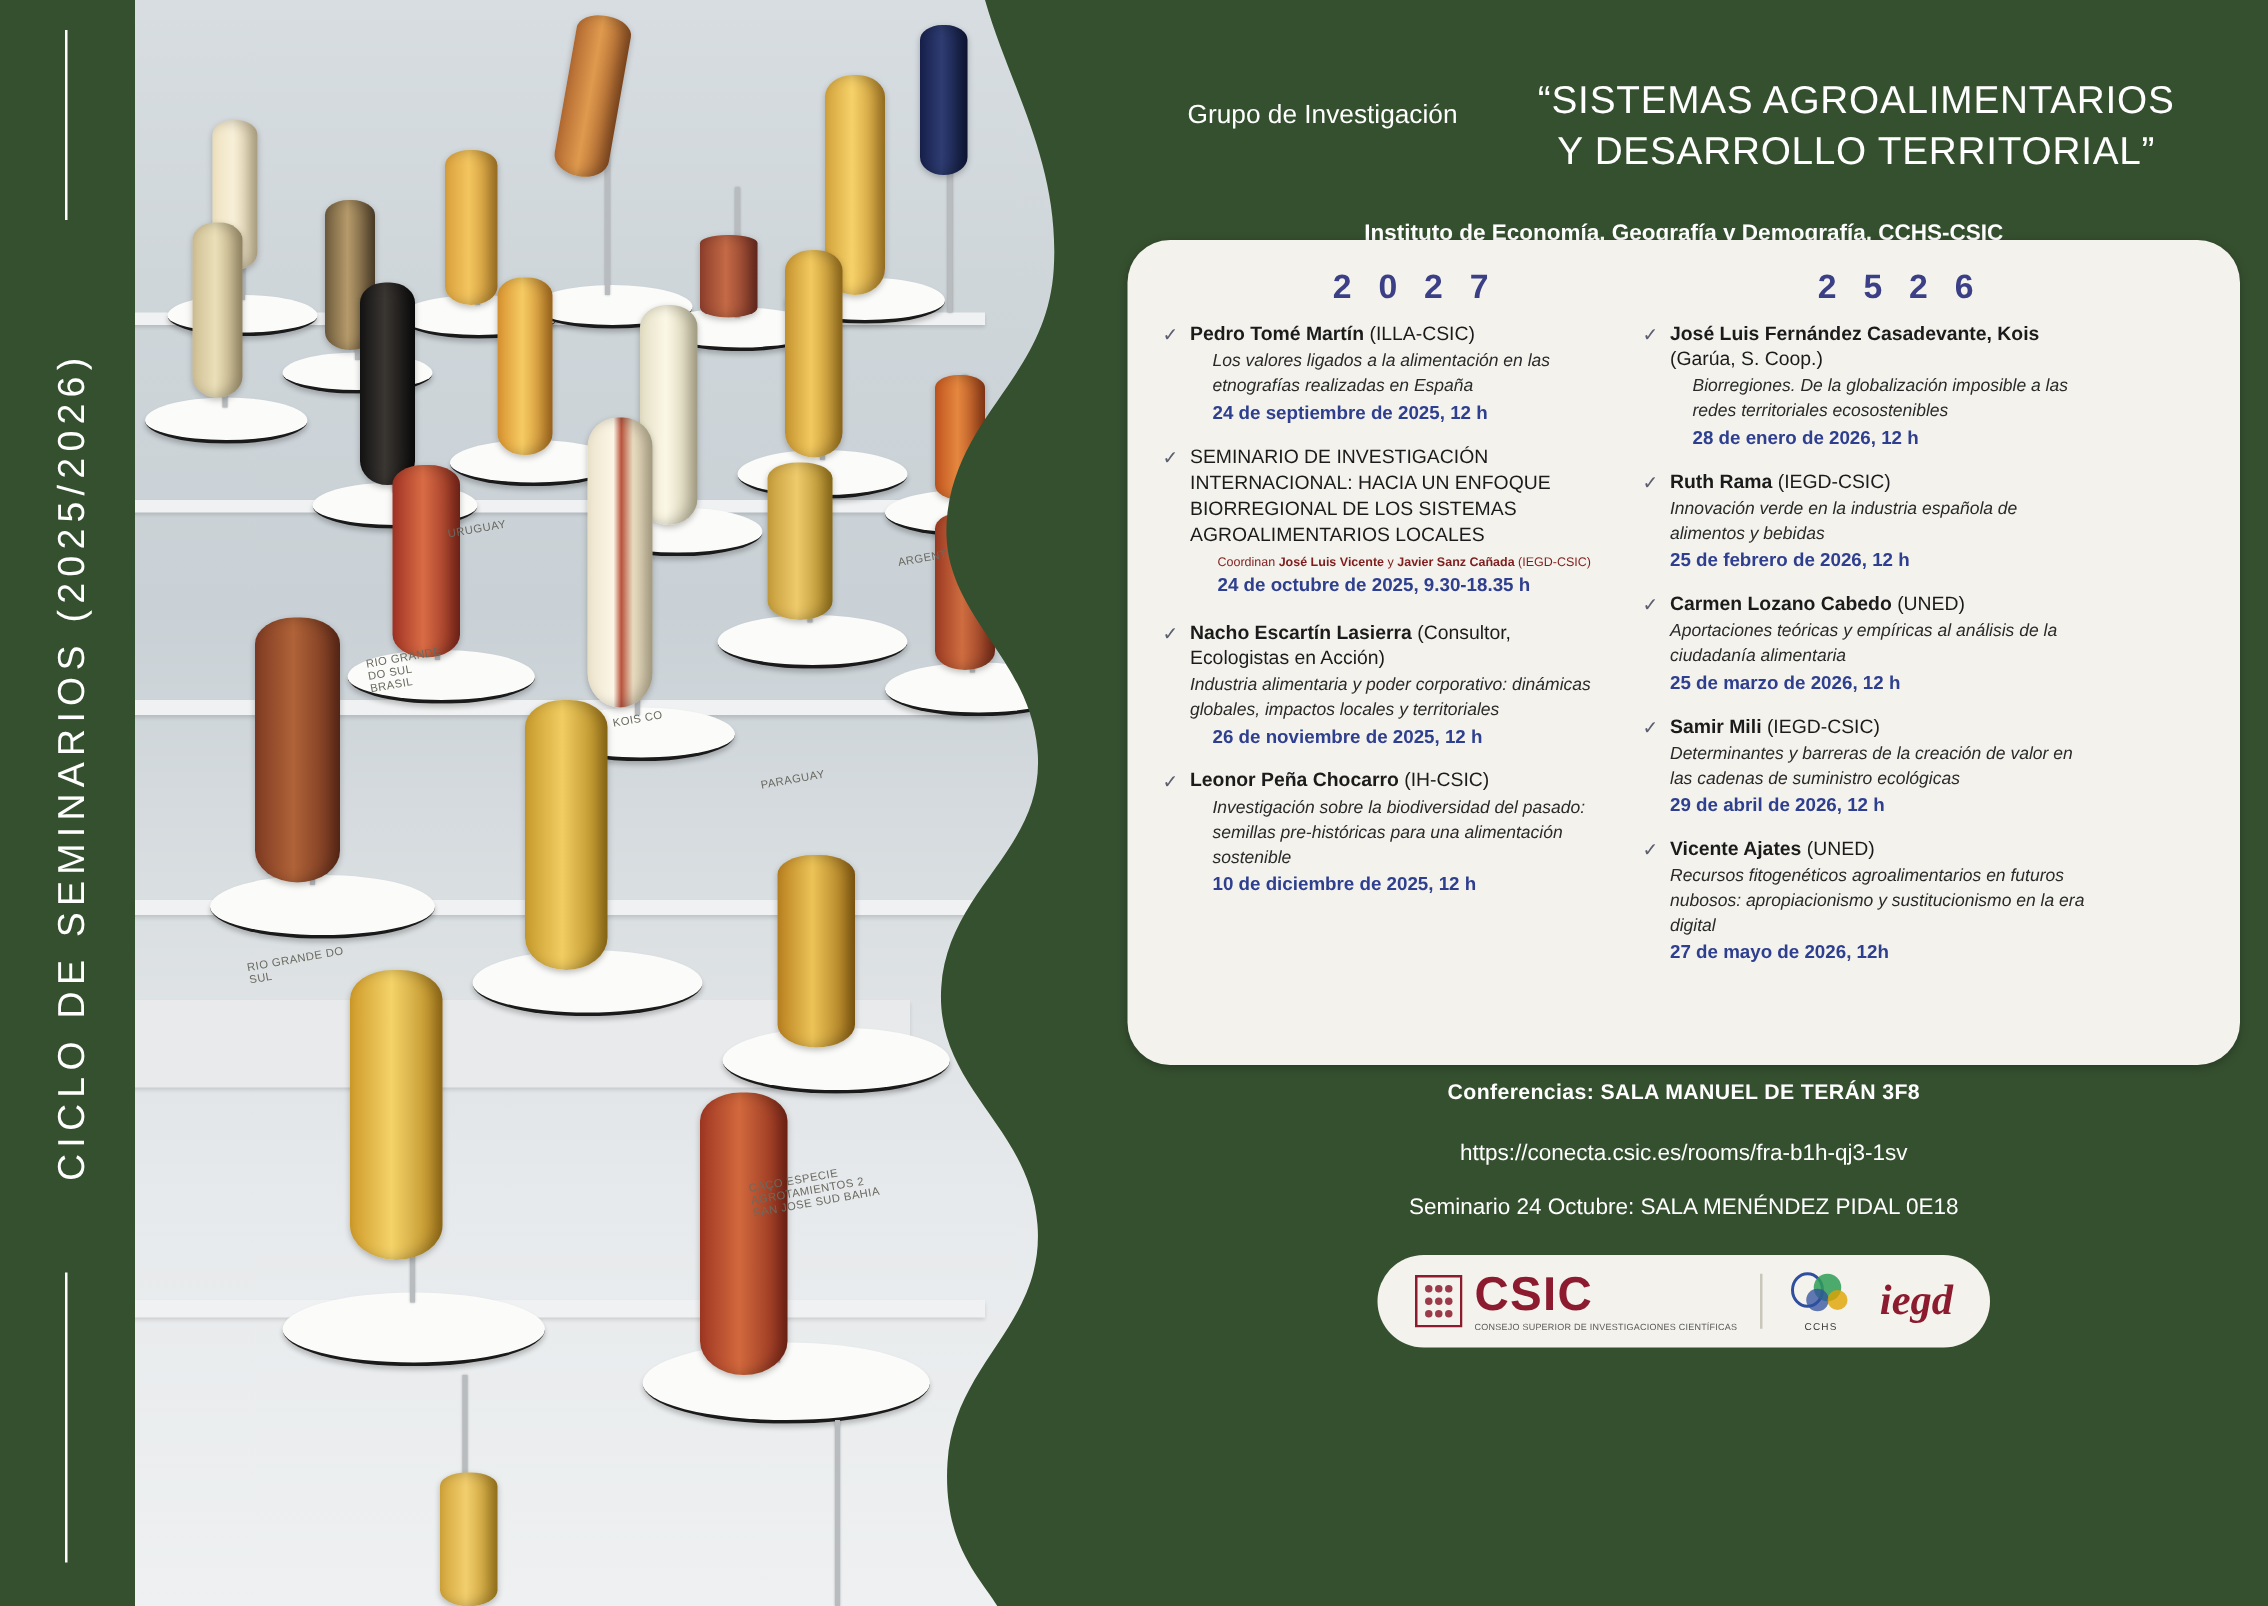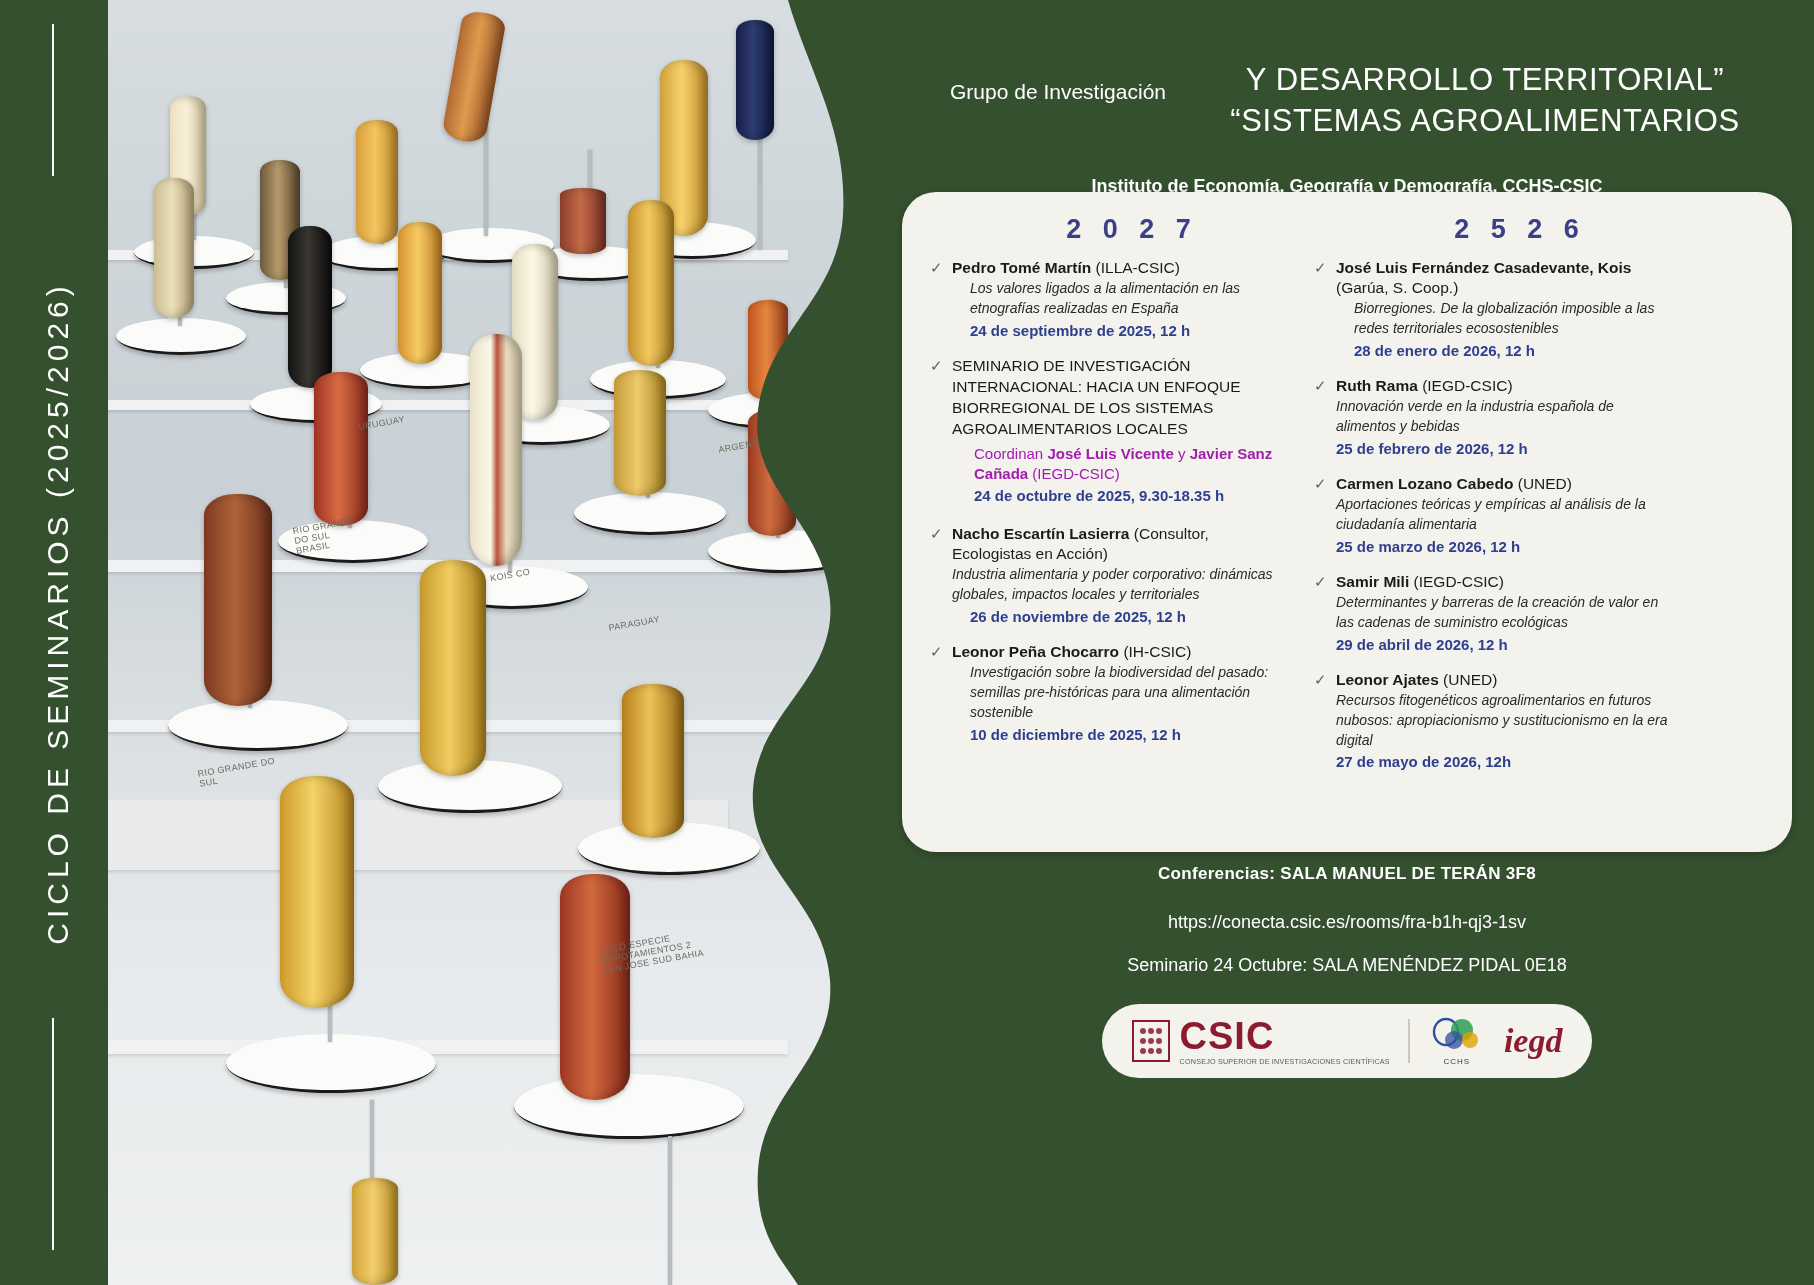--- a/index.html
+++ b/index.html
@@ -120,21 +120,21 @@
   .topic.nopad{ padding-left:0; }
   .when{
     font-size:15px; font-weight:bold; color:#2f3f8f; margin-top:3px;
     padding-left:18px;
   }
   .when.nopad{ padding-left:0; }
   .seminar-title{
     font-size:15.5px; color:#1b1b1b; line-height:1.35; font-weight:normal;
   }
   .coord{
-    font-size:15px; color:#a21caf; line-height:1.35; margin-top:4px; padding-left:22px;
+    font-size:10px; color:#7f1d1d; line-height:1.35; margin-top:4px; padding-left:22px;
   }
 
   
   .foot{
     position:absolute; width:934px; text-align:center; color:#ffffff;
   }
   #foot-room{ top:864px; font-size:17px; font-weight:bold; letter-spacing:.3px;}
   #foot-url{ top:912px; font-size:18px; }
   #foot-sem{ top:955px; font-size:18px; }
 
@@ -273,22 +273,22 @@
     <div class="side-rule" style="top:1018px;height:232px;"></div>
     <div id="side-title">CICLO DE SEMINARIOS (2025/2026)</div>
   </div>
 </div>
 
 <div id="right-panel">
 
   <div id="head-group">
     <div id="group-label">Grupo de Investigación</div>
     <div id="main-title">
+      <div>“SISTEMAS AGROALIMENTARIOS</div>
       <div>Y DESARROLLO TERRITORIAL”</div>
-      <div>“SISTEMAS AGROALIMENTARIOS</div>
     </div>
     <div id="institute">Instituto de Economía, Geografía y Demografía, CCHS-CSIC</div>
   </div>
 
   <div id="card">
     <div class="year-head" id="year-2025">2 0 2 7</div>
     <div class="year-head" id="year-2026">2 5 2 6</div>
 
     <div class="col" id="col-2025">
 
@@ -368,21 +368,21 @@
           <b>Samir Mili</b>
           <span class="aff">(IEGD-CSIC)</span>
         </div>
         <div class="topic nopad">Determinantes y barreras de la creación de valor en las cadenas de suministro ecológicas</div>
         <div class="when nopad">29 de abril de 2026, 12 h</div>
       </div>
 
       <div class="entry">
         <span class="check">✓</span>
         <div class="who">
-          <b>Leonor Ajates</b>
+          <b>Vicente Ajates</b>
           <span class="aff">(UNED)</span>
         </div>
         <div class="topic nopad">Recursos fitogenéticos agroalimentarios en futuros nubosos: apropiacionismo y sustitucionismo en la era digital</div>
         <div class="when nopad">27 de mayo de 2026, 12h</div>
       </div>
     </div>
   </div>
 
   <div class="foot" id="foot-room">Conferencias: SALA MANUEL DE TERÁN 3F8</div>
   <div class="foot" id="foot-url">https://conecta.csic.es/rooms/fra-b1h-qj3-1sv</div>

